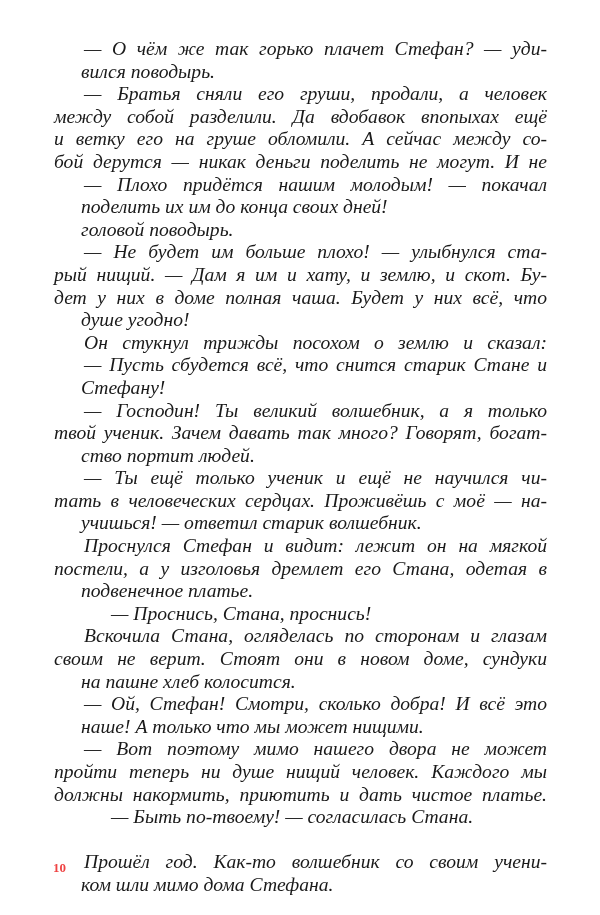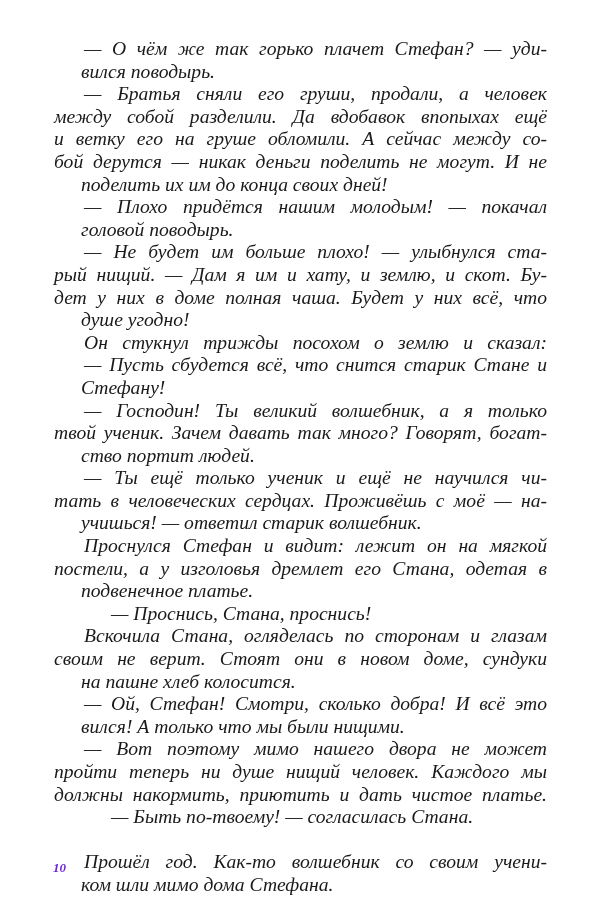--- a/index.html
+++ b/index.html
@@ -12,35 +12,35 @@
   .line {
     display:block; white-space:nowrap; text-align:justify;
     text-align-last:justify; height:22.6px; overflow:visible;font-style:italic;
   }
   .line.last { text-align-last:left;margin-left:27px; }
   .line.indent { padding-left:30px; }
   .gap { height:22.6px; }
   .pagenum {
     position:absolute; left:53px; top:860px;
     font-family:"Liberation Serif", "DejaVu Serif", serif;
-    font-size:13px; font-weight:bold; color:#6d28d9;font-style:italic;
+    font-size:13px; font-weight:bold; color:#ef4444;
   }
 </style>
 </head>
 <body>
 
 <div class="page" id="page-body">
     <span class="line indent">— О чём же так горько плачет Стефан? — уди-</span>
     <span class="line last">вился поводырь.</span>
     <span class="line indent">— Братья сняли его груши, продали, а человек</span>
     <span class="line">между собой разделили. Да вдобавок впопыхах ещё</span>
     <span class="line">и ветку его на груше обломили. А сейчас между со-</span>
     <span class="line">бой дерутся — никак деньги поделить не могут. И не</span>
+    <span class="line indent">— Плохо придётся нашим молодым! — покачал</span>
     <span class="line last">поделить их им до конца своих дней!</span>
-    <span class="line indent">— Плохо придётся нашим молодым! — покачал</span>
     <span class="line last">головой поводырь.</span>
     <span class="line indent">— Не будет им больше плохо! — улыбнулся ста-</span>
     <span class="line">рый нищий. — Дам я им и хату, и землю, и скот. Бу-</span>
     <span class="line">дет у них в доме полная чаша. Будет у них всё, что</span>
     <span class="line last">душе угодно!</span>
     <span class="line indent">Он стукнул трижды посохом о землю и сказал:</span>
     <span class="line indent">— Пусть сбудется всё, что снится старик Стане и</span>
     <span class="line last">Стефану!</span>
     <span class="line indent">— Господин! Ты великий волшебник, а я только</span>
     <span class="line">твой ученик. Зачем давать так много? Говорят, богат-</span>
@@ -49,21 +49,21 @@
     <span class="line">тать в человеческих сердцах. Проживёшь с моё — на-</span>
     <span class="line last">учишься! — ответил старик волшебник.</span>
     <span class="line indent">Проснулся Стефан и видит: лежит он на мягкой</span>
     <span class="line">постели, а у изголовья дремлет его Стана, одетая в</span>
     <span class="line last">подвенечное платье.</span>
     <span class="line indent last">— Проснись, Стана, проснись!</span>
     <span class="line indent">Вскочила Стана, огляделась по сторонам и глазам</span>
     <span class="line">своим не верит. Стоят они в новом доме, сундуки</span>
     <span class="line last">на пашне хлеб колосится.</span>
     <span class="line indent">— Ой, Стефан! Смотри, сколько добра! И всё это</span>
-    <span class="line last">вился! А только что мы были нищими.</span>
+    <span class="line last">наше! А только что мы может нищими.</span>
     <span class="line indent">— Вот поэтому мимо нашего двора не может</span>
     <span class="line">пройти теперь ни душе нищий человек. Каждого мы</span>
     <span class="line">должны накормить, приютить и дать чистое платье.</span>
     <span class="line indent last">— Быть по-твоему! — согласилась Стана.</span>
     <span class="gap" style="display: block;"></span>
     <span class="line indent">Прошёл год. Как-то волшебник со своим учени-</span>
     <span class="line last">ком шли мимо дома Стефана.</span>
   </div>
 <div class="pagenum">10</div>
 

